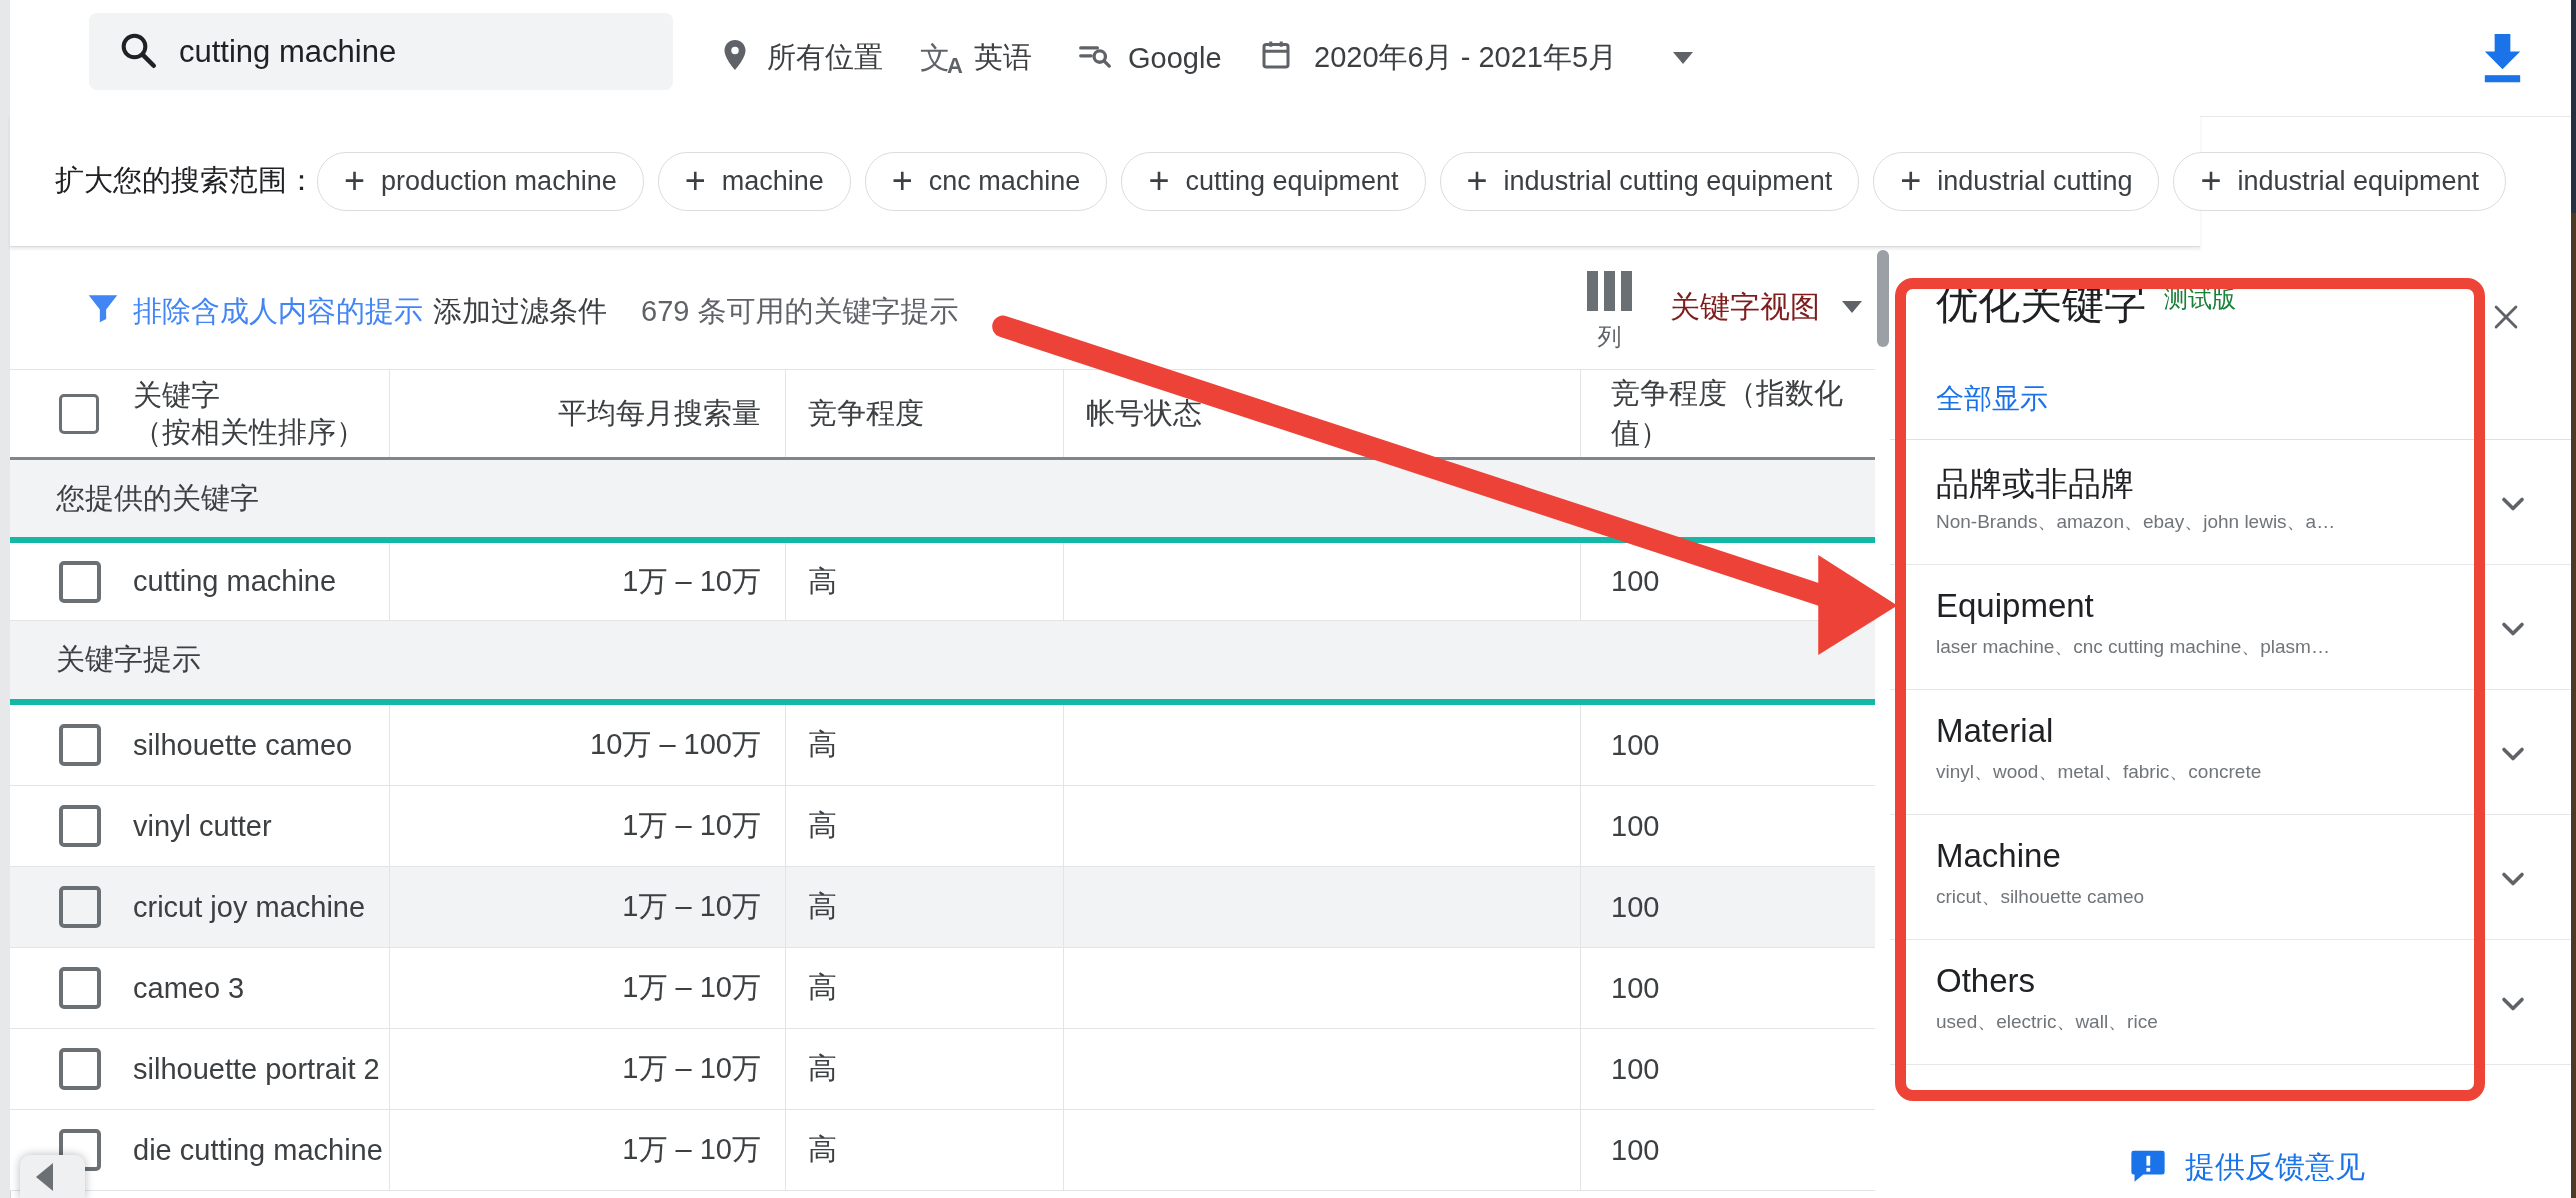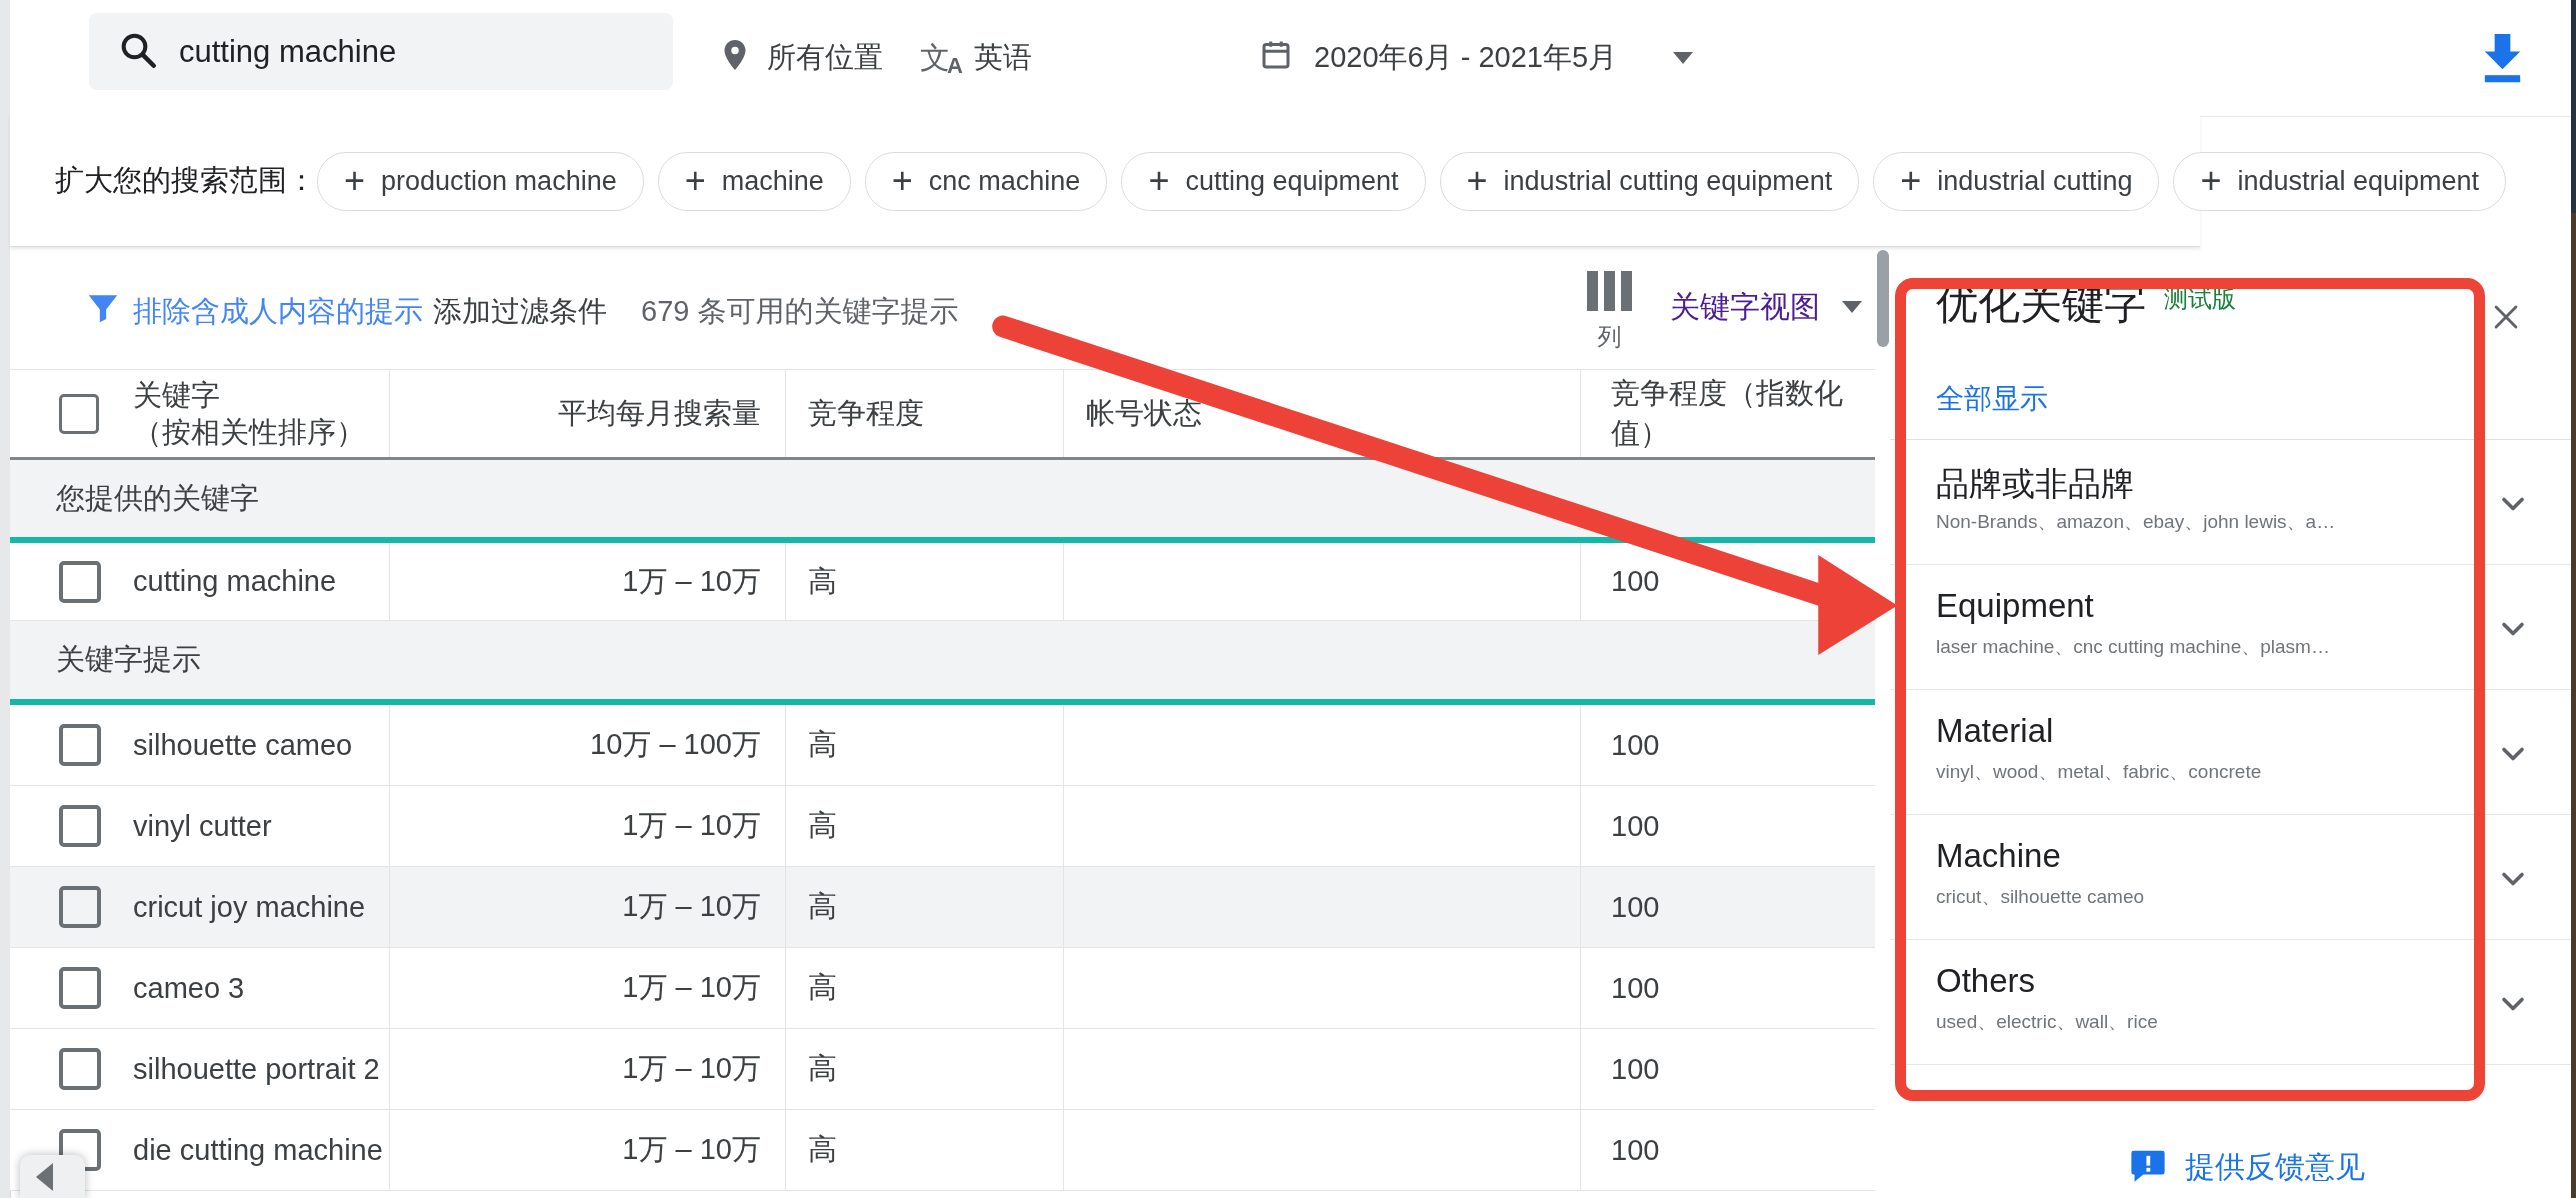--- a/index.html
+++ b/index.html
@@ -34,21 +34,21 @@
 
   
   .table-region{position:absolute;left:10px;top:245px;width:1865px;}
   .toolbar{position:relative;height:124px;background:#fff;}
   .tb-link{position:absolute;top:47px;font-size:29px;}
   .cols-widget{position:absolute;left:1565px;top:26px;width:69px;text-align:center;cursor:pointer;}
   .colbars{display:inline-flex;gap:6px;height:40px;}
   .colbars div{width:11px;background:#6b7075;}
   .cols-label{font-size:24px;color:#5f6368;margin-top:6px;}
   .view-sel{position:absolute;left:1660px;top:0;height:124px;display:flex;align-items:center;gap:22px;
-            font-size:30px;color:#4c1d95;cursor:pointer;}
+            font-size:30px;color:#7f1d1d;cursor:pointer;}
 
   .trow{display:flex;background:#fff;border-bottom:1px solid #e3e4e6;box-sizing:border-box;}
   .trow .c{display:flex;align-items:center;border-right:1px solid #e3e4e6;box-sizing:border-box;font-size:29px;color:#3c4043;}
   .c1{width:380px;}
   .c2{width:396px;justify-content:flex-end;padding-right:24px;}
   .c3{width:278px;padding-left:22px;}
   .c4{width:517px;padding-left:22px;}
   .c5{flex:1;padding-left:30px;border-right:none !important;}
   .thead{height:91px;border-top:1px solid #e3e4e6;border-bottom:3px solid #80868b;font-weight:500;}
   .thead .c{font-weight:500;color:#3c4043;}
@@ -112,20 +112,31 @@
           </svg>
       </span>
       <span>所有位置</span>
     </div>
 
     <div class="tb-item" style="left:910px;gap:8px;">
       <span class="lang-glyph"><span>文</span><span class="lang-a">A</span></span>
       <span>英语</span>
     </div>
 
+    <div class="tb-item" style="left:1066px;">
+      <span>
+        <svg width="38" height="38" viewBox="0 0 24 24" fill="none" stroke="#5f6368" stroke-width="2.1" stroke-linecap="round">
+            <line x1="3" y1="7.5" x2="13.5" y2="7.5"></line>
+            <line x1="3" y1="12.5" x2="9.5" y2="12.5"></line>
+            <circle cx="15" cy="13" r="3.6"></circle>
+            <line x1="17.7" y1="15.7" x2="21" y2="19"></line>
+          </svg>
+      </span>
+      <span>Google</span>
+    </div>
 
     <div class="tb-item" style="left:1248px;gap:20px;">
       <span>
         <svg width="36" height="36" viewBox="0 0 24 24" fill="none" stroke="#5f6368" stroke-width="2">
             <rect x="4" y="5" width="16" height="15" rx="1.5"></rect>
             <line x1="4" y1="9.5" x2="20" y2="9.5"></line>
             <line x1="8.5" y1="3" x2="8.5" y2="6.5"></line>
             <line x1="15.5" y1="3" x2="15.5" y2="6.5"></line>
           </svg>
       </span>

